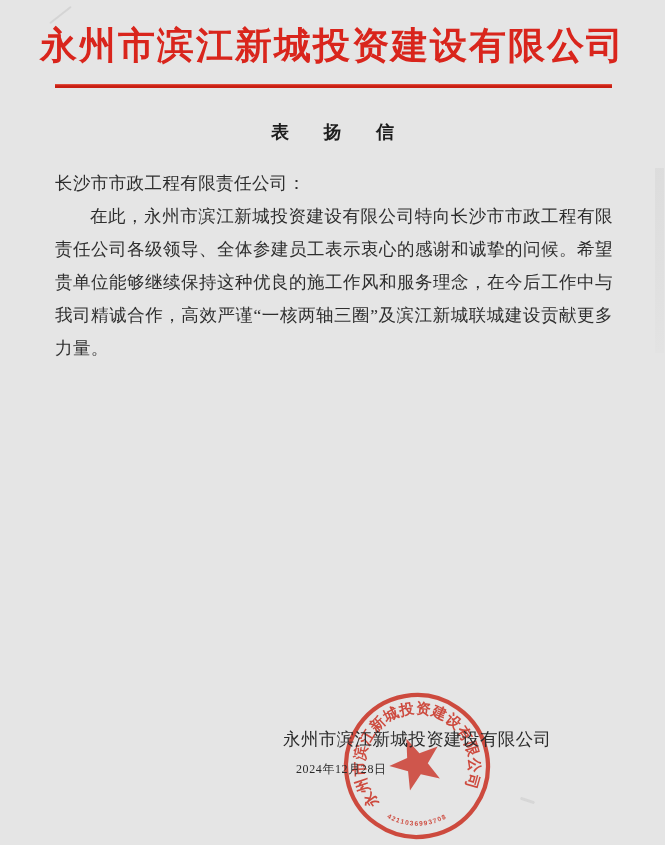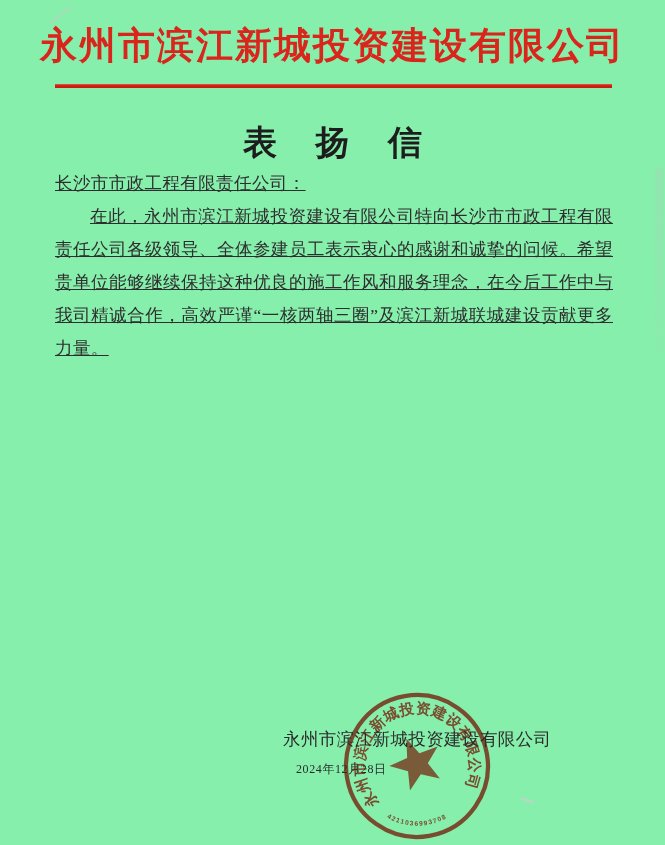--- a/index.html
+++ b/index.html
@@ -1,19 +1,19 @@
 <!DOCTYPE html>
 <html><head>
 <meta charset="utf-8">
 <style>
   html,body { margin:0; padding:0; background:#ffffff; }
   .page {
     position:relative;
     width:665px; height:845px;
-    background:#86efac;
+    background:#e5e5e5;
     overflow:hidden;
     font-family:"Liberation Serif", serif;
   }
   .letterhead {
     position:absolute;
     top:21px; left:0; width:665px;
     text-align:center;
     font-size:37px;
     font-weight:bold;
     color:#d9251c;
@@ -23,36 +23,35 @@
   .red-rule {
     position:absolute;
     top:84px; left:55px; width:557px; height:4px;
     background:linear-gradient(180deg, #e75848 0%, #c81e12 45%, #c81e12 100%);
   }
   .letter-title {
     position:absolute;
     top:120px; left:0; width:665px;
     margin:0;
     text-align:center;
-    font-size:34px;
+    font-size:18px;
     font-weight:600;
     color:#1d1d1d;
     letter-spacing:15px;
     padding-left:15px;
     box-sizing:border-box;
   }
   .letter-body {
     position:absolute;
     left:55px; top:167px; width:558px;
     font-size:17.5px;
     line-height:33px;
     color:#2e2e2e;
     text-align:justify;
     letter-spacing:0.4px;
-    text-decoration:underline;
   }
   .letter-body p { margin:0; }
   .para { text-indent:2em; }
   .sig-company {
     position:absolute;
     left:283px; top:727px;
     font-size:17.5px;
     color:#2b2b2b;
     letter-spacing:0.4px;
     z-index:3;

